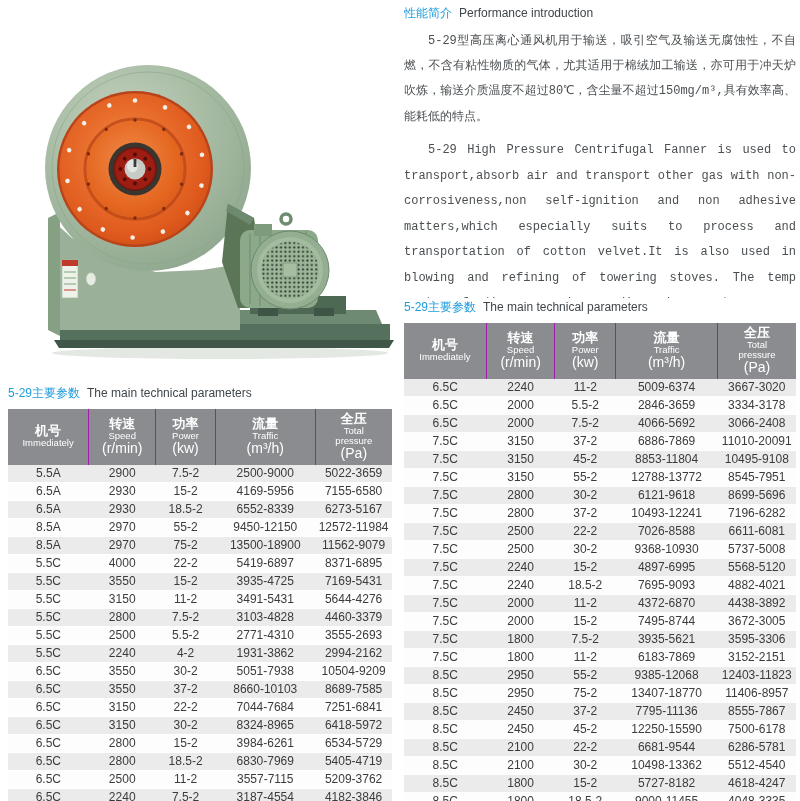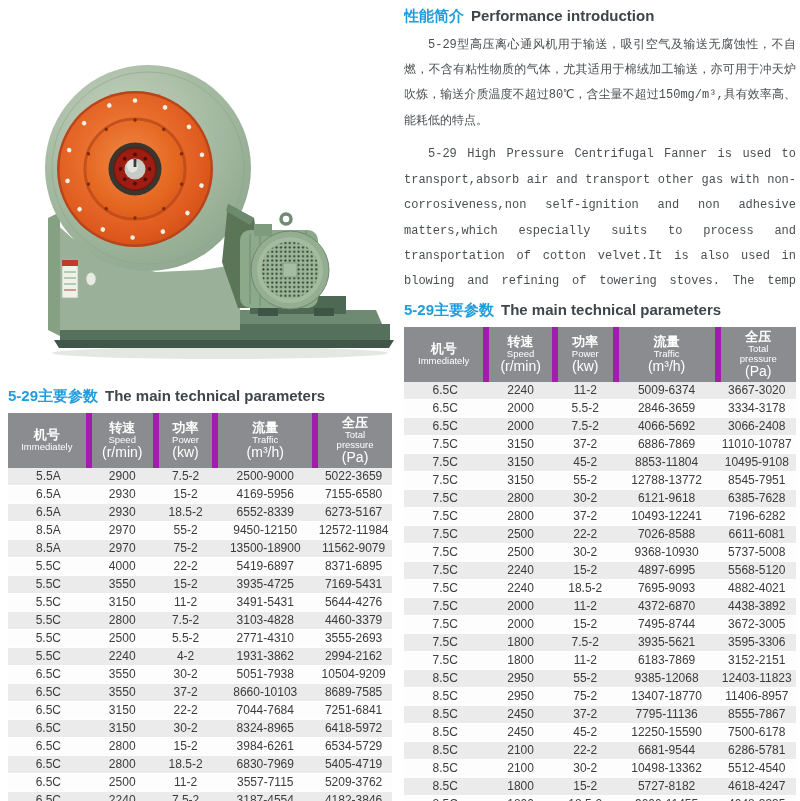--- a/index.html
+++ b/index.html
@@ -14,34 +14,34 @@
   *{box-sizing:border-box;margin:0;padding:0;}
   html,body{width:800px;height:801px;}
   body{
     position:relative;background:#ffffff;overflow:hidden;
     font-family:"Liberation Sans","DejaVu Sans",sans-serif;
   }
   
   .photo{position:absolute;left:6px;top:12px;width:388px;height:362px;}
   
   .intro{position:absolute;left:404px;top:6px;width:392px;height:292px;overflow:hidden;}
-  .sec-heading{font-size:15px;font-weight:bold;line-height:1.3;margin-bottom:7px;white-space:nowrap;}
+  .sec-heading{font-size:12px;font-weight:normal;line-height:1.3;margin-bottom:7px;white-space:nowrap;}
   .sec-heading .zh{color:var(--accent);}
   .sec-heading .en{color:var(--headingDark);margin-left:7px;}
   .para{font-size:12px;line-height:2.12;color:var(--bodyText);text-align:justify;text-indent:2em;font-family:Liberation Mono, monospace;}
   .para+.para{margin-top:8px;}
   .right-params{position:absolute;left:404px;top:300px;width:392px;}
   .left-params{position:absolute;left:8px;top:386px;width:384px;}
   
   table.params{width:100%;border-collapse:collapse;table-layout:fixed;margin-top:5px;}
   table.params col.c1{width:21%;} table.params col.c2{width:17.5%;}
   table.params col.c3{width:15.5%;} table.params col.c4{width:26%;} table.params col.c5{width:20%;}
   table.params th{
     background:var(--thBg);color:#fff;font-weight:normal;vertical-align:middle;
-    padding:3px 0 4px;border-right:6px solid #a21caf;
+    padding:3px 0 4px;border-right:1px solid #a21caf;
   }
   table.params th:last-child{border-right:none;}
   .h-zh{display:block;font-size:13px;font-weight:bold;line-height:1.08;}
   .h-en{display:block;font-size:9.5px;line-height:1.06;white-space:pre-line;}
   .h-unit{display:block;font-size:14px;line-height:1.06;}
   table.params td{
     text-align:center;font-size:12px;color:var(--cellText);
     height:17px;line-height:17px;padding:0;border-bottom:1px solid #fff;
     overflow:hidden;white-space:nowrap;
   }
@@ -254,42 +254,42 @@
           <td>2000</td>
           <td>7.5-2</td>
           <td>4066-5692</td>
           <td>3066-2408</td>
         </tr>
         <tr>
           <td>7.5C</td>
           <td>3150</td>
           <td>37-2</td>
           <td>6886-7869</td>
-          <td>11010-10787</td>
+          <td>11010-20091</td>
         </tr>
         <tr>
           <td>7.5C</td>
           <td>3150</td>
           <td>45-2</td>
           <td>8853-11804</td>
           <td>10495-9108</td>
         </tr>
         <tr>
           <td>7.5C</td>
           <td>3150</td>
           <td>55-2</td>
           <td>12788-13772</td>
           <td>8545-7951</td>
         </tr>
         <tr>
           <td>7.5C</td>
           <td>2800</td>
           <td>30-2</td>
           <td>6121-9618</td>
-          <td>6385-7628</td>
+          <td>8699-5696</td>
         </tr>
         <tr>
           <td>7.5C</td>
           <td>2800</td>
           <td>37-2</td>
           <td>10493-12241</td>
           <td>7196-6282</td>
         </tr>
         <tr>
           <td>7.5C</td>

